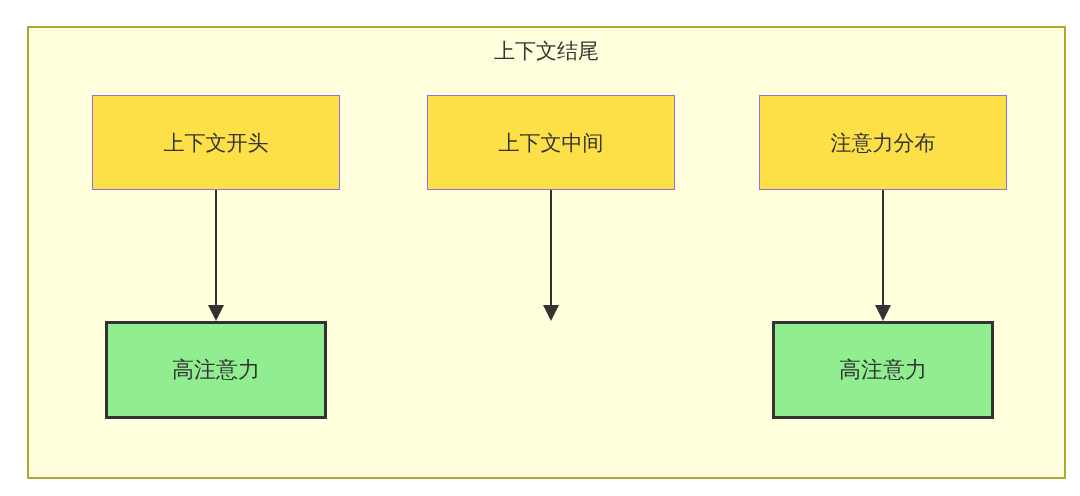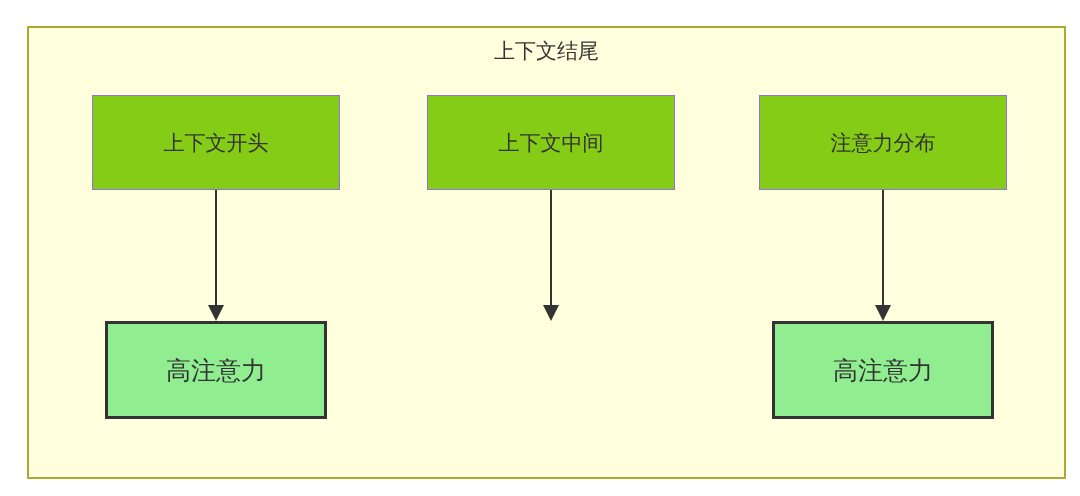--- a/index.html
+++ b/index.html
@@ -42,21 +42,21 @@
   }
   .col-0 { left: 63px; }   
   .col-1 { left: 398px; }  
   .col-2 { left: 730px; }  
   .source-box {
     position: absolute;
     top: 0;
     left: 0;
     width: 248px;
     height: 95px;
-    background: #84cc16;
+    background: #fde047;
     border: 1.5px solid #9370db;
     display: flex;
     align-items: center;
     justify-content: center;
     font-size: 21px;
     color: #333333;
   }
   .edge-line {
     position: absolute;
     top: 95px;
@@ -78,21 +78,21 @@
   .result-box {
     position: absolute;
     top: 226px;
     left: 13px;
     width: 222px;
     height: 98px;
     border: 3px solid #333333;
     display: flex;
     align-items: center;
     justify-content: center;
-    font-size: 25px;
+    font-size: 22px;
     color: #333333;
   }
   .result-box.high { background: #90ee90; }
   .result-box.low  { background: #ff9999; }
 </style>
 </head>
 <body>
 
 <div class="stage">
   <div class="frame">

